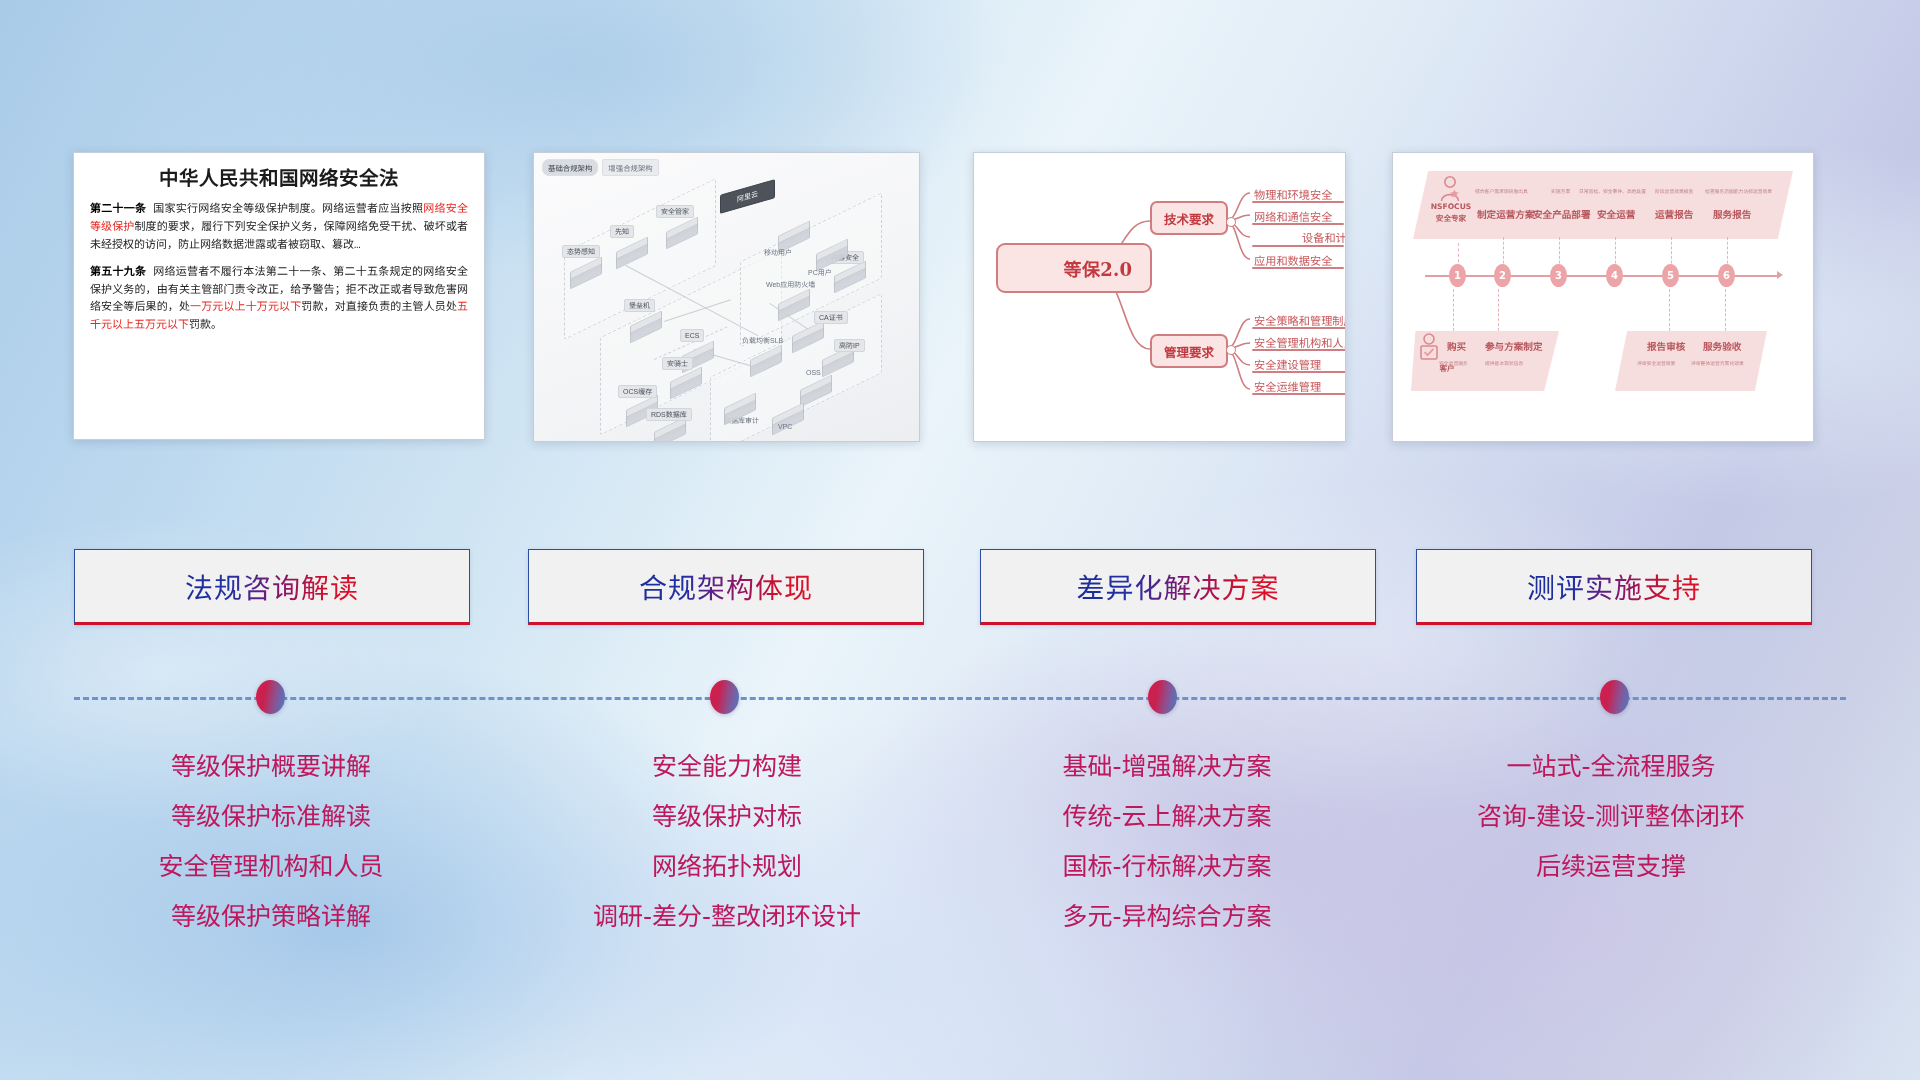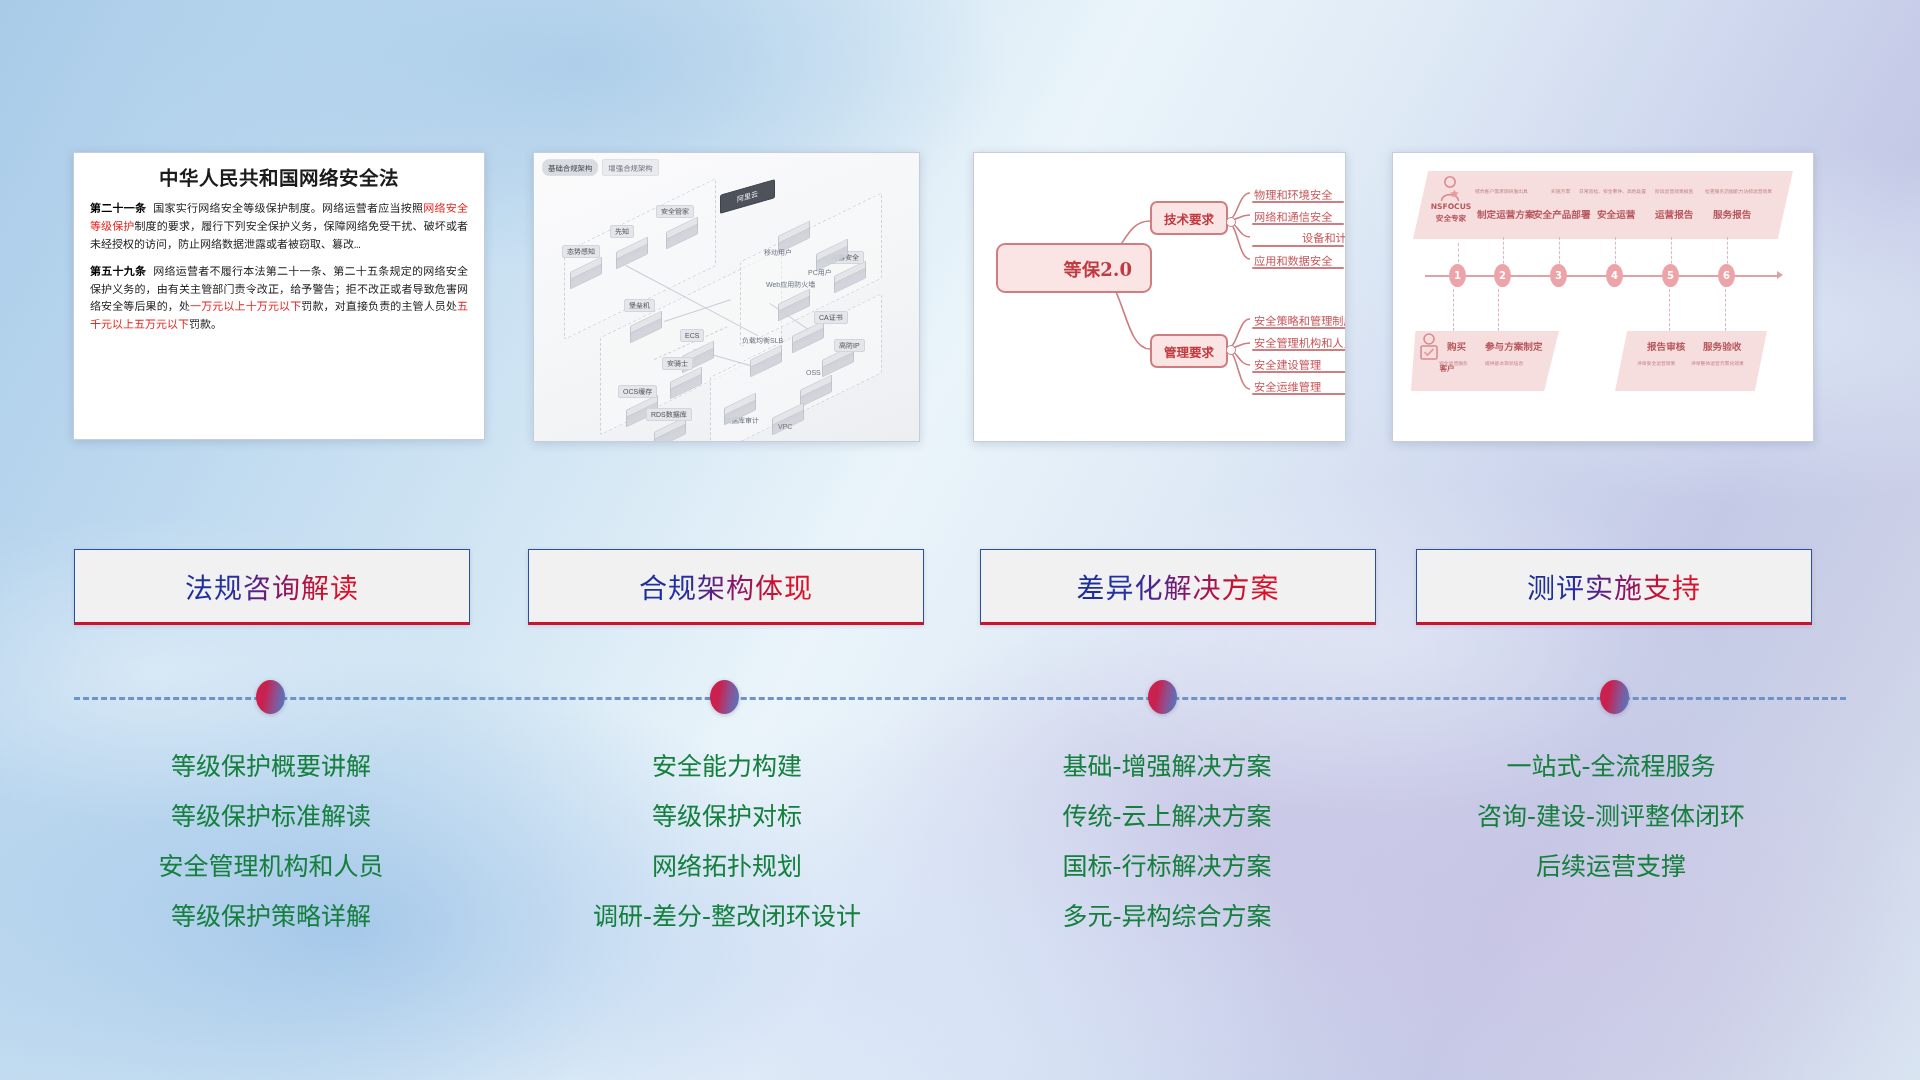--- a/index.html
+++ b/index.html
@@ -121,21 +121,21 @@
 
   
   .tline{position:absolute;left:74px;top:697px;width:1772px;height:0;
     border-top:3.5px dashed #6f93c8;}
   .tdot{position:absolute;width:29px;height:34px;border-radius:50%;
     background:linear-gradient(100deg,#d31e4e 0%,#c8214f 32%,#8f4f8e 62%,#5f6fb5 88%,#6879bd 100%);
     box-shadow:0 1px 4px rgba(60,40,90,.25);}
 
   
   .col{position:absolute;top:742px;width:430px;text-align:center;}
-  .col .li{font-size:25px;line-height:50px;color:#15803d;white-space:nowrap;
+  .col .li{font-size:25px;line-height:50px;color:#be185d;white-space:nowrap;
     font-family:"DejaVu Sans","Liberation Sans",sans-serif;}
 </style>
 </head>
 <body>
 
 <div id="bg">
   <div class="l1"></div>
     <div class="l2"></div>
     <div class="l3"></div>
 </div>

